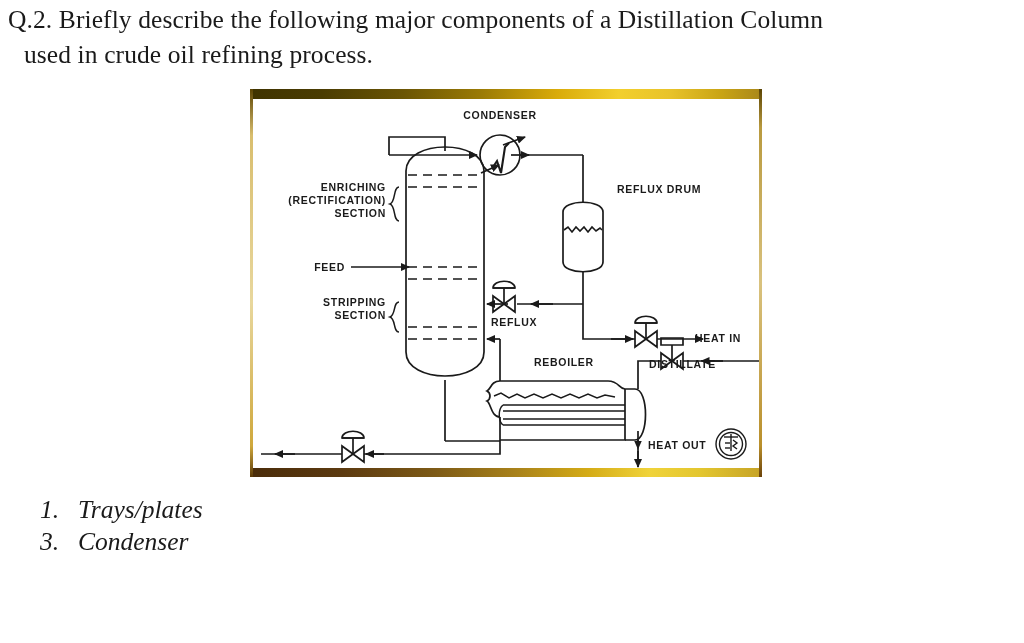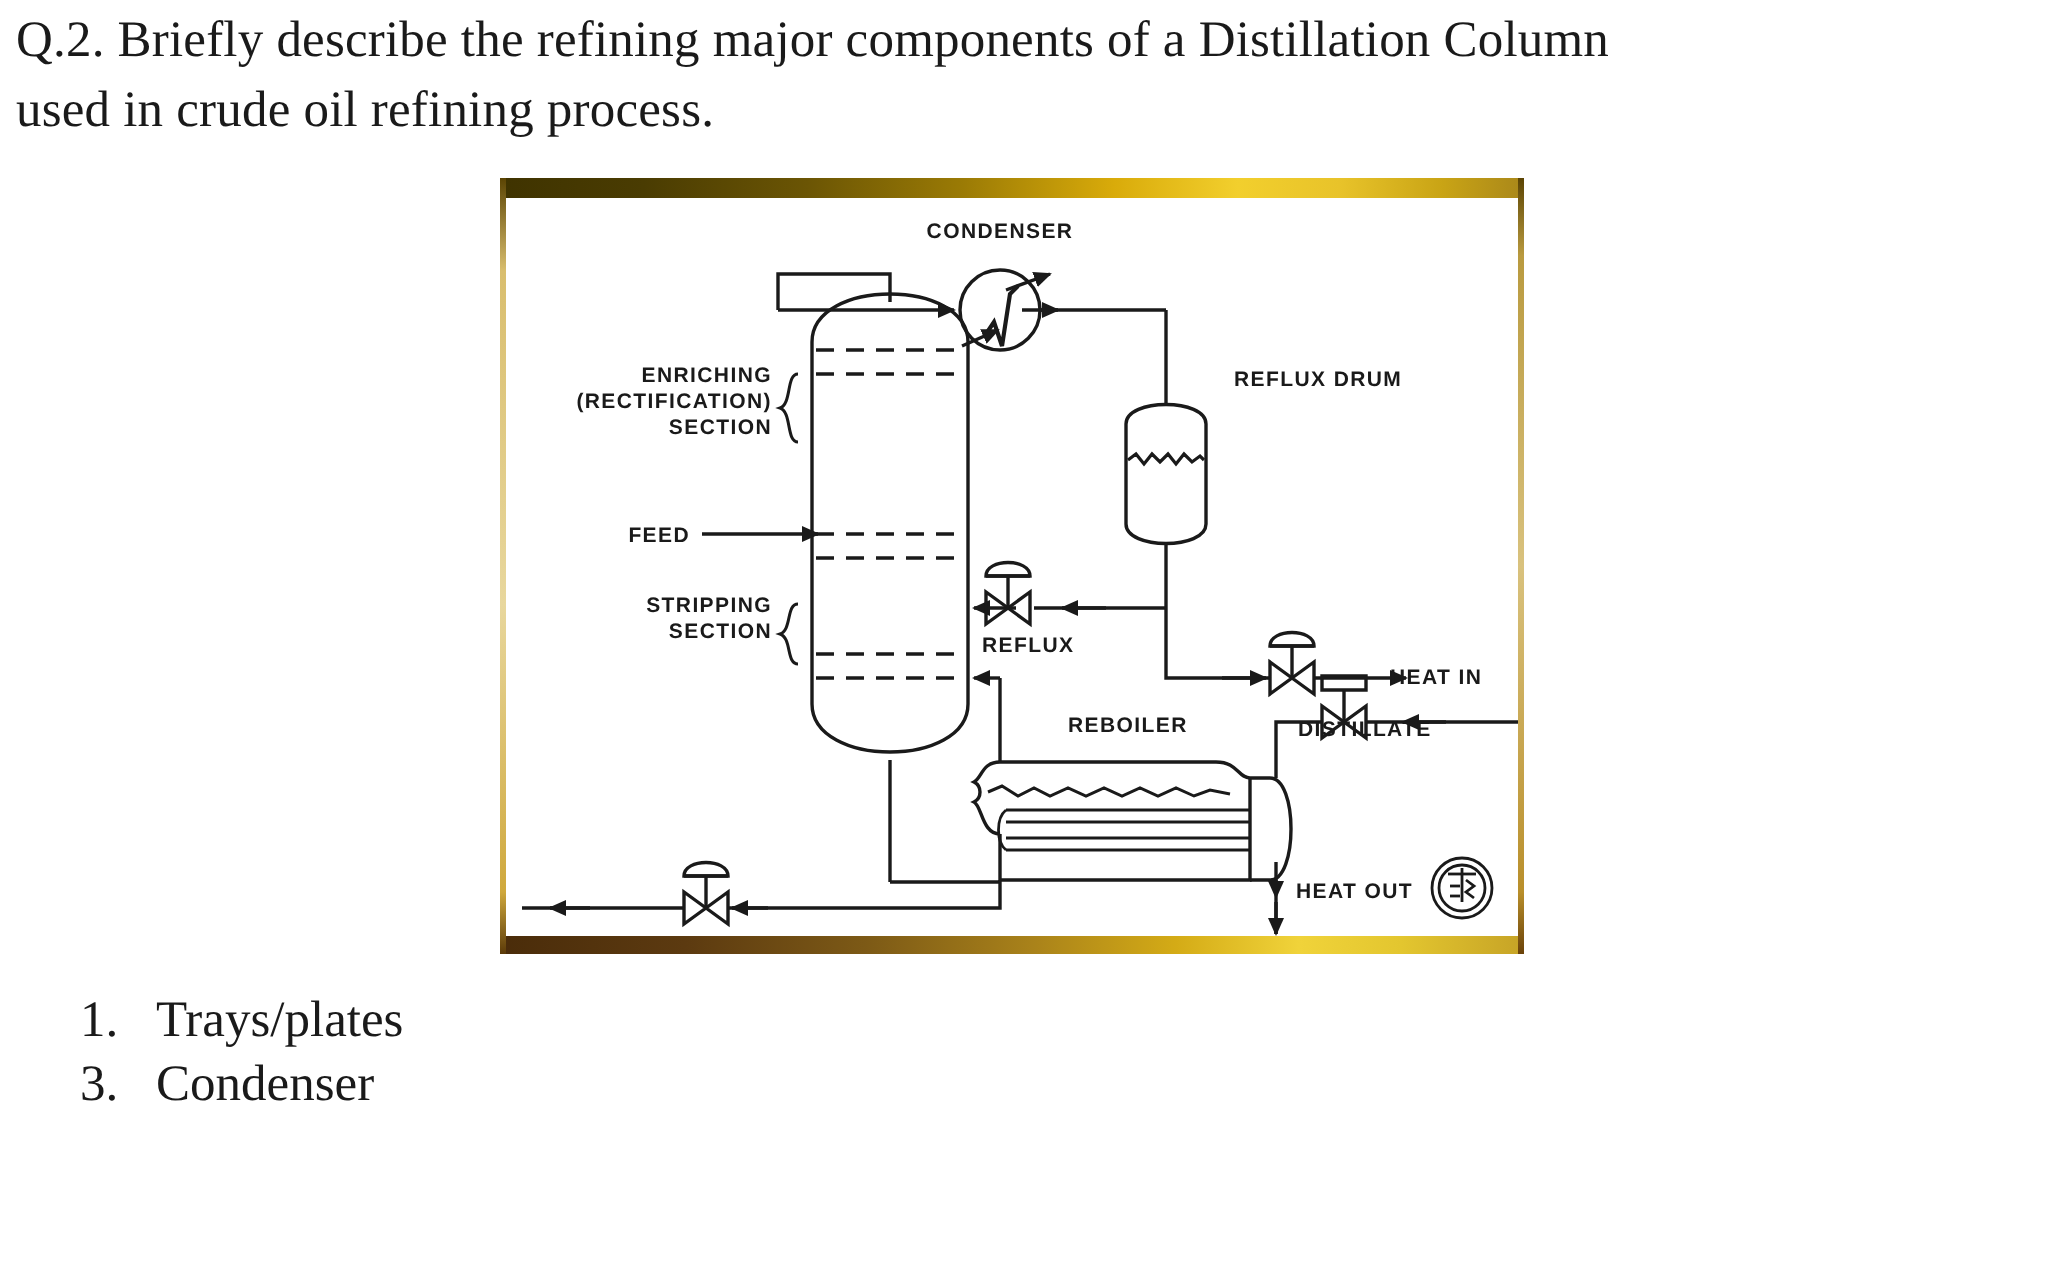--- a/index.html
+++ b/index.html
@@ -24,21 +24,21 @@
     width: 1010px;
   }
   .q-line {
     font-family: "Liberation Serif", "DejaVu Serif", serif;
     font-size: 25.5px;
     line-height: 35px;
     letter-spacing: 0.1px;
     white-space: nowrap;
     color: #1a1a1a;
   }
-  .q-line.l2 { text-indent: 0; }
+  .q-line.l2 { text-indent: 0; margin-left: 16px; }
   #frame-top {
     position: absolute;
     left: 250px; top: 89px;
     width: 512px; height: 10px;
     background: linear-gradient(to right,
         #3f3300 0%, #4a3c02 14%, #6b5504 30%,
         #9a7a05 45%, #d9ab0a 60%, #f2cf2d 72%,
         #e8c32a 82%, #c9a415 92%, #a9871a 100%);
   }
   #frame-bottom {
@@ -83,31 +83,32 @@
     margin: 0;
     padding: 0;
   }
   #answer-list li {
     font-family: "Liberation Serif", "DejaVu Serif", serif;
     font-size: 25.5px;
     line-height: 32px;
     color: #1a1a1a;
     white-space: nowrap;
     display: block;
+    font-style: italic;
   }
   #answer-list li .num {
     display: inline-block;
     width: 38px;
   }
 </style>
 </head>
 <body>
 
 <div id="question-block">
-  <div class="q-line l1">Q.2. Briefly describe the refining major components of a Distillation Column</div>
+  <div class="q-line l1">Q.2. Briefly describe the following major components of a Distillation Column</div>
   <div class="q-line l2">used in crude oil refining process.</div>
 </div>
 
 <div id="frame-top"></div>
 <div id="frame-bottom"></div>
 <div id="frame-left"></div>
 <div id="frame-right"></div>
 
 <div id="figure-canvas">
 <svg width="506" height="369" viewBox="0 0 506 369" xmlns="http://www.w3.org/2000/svg">

